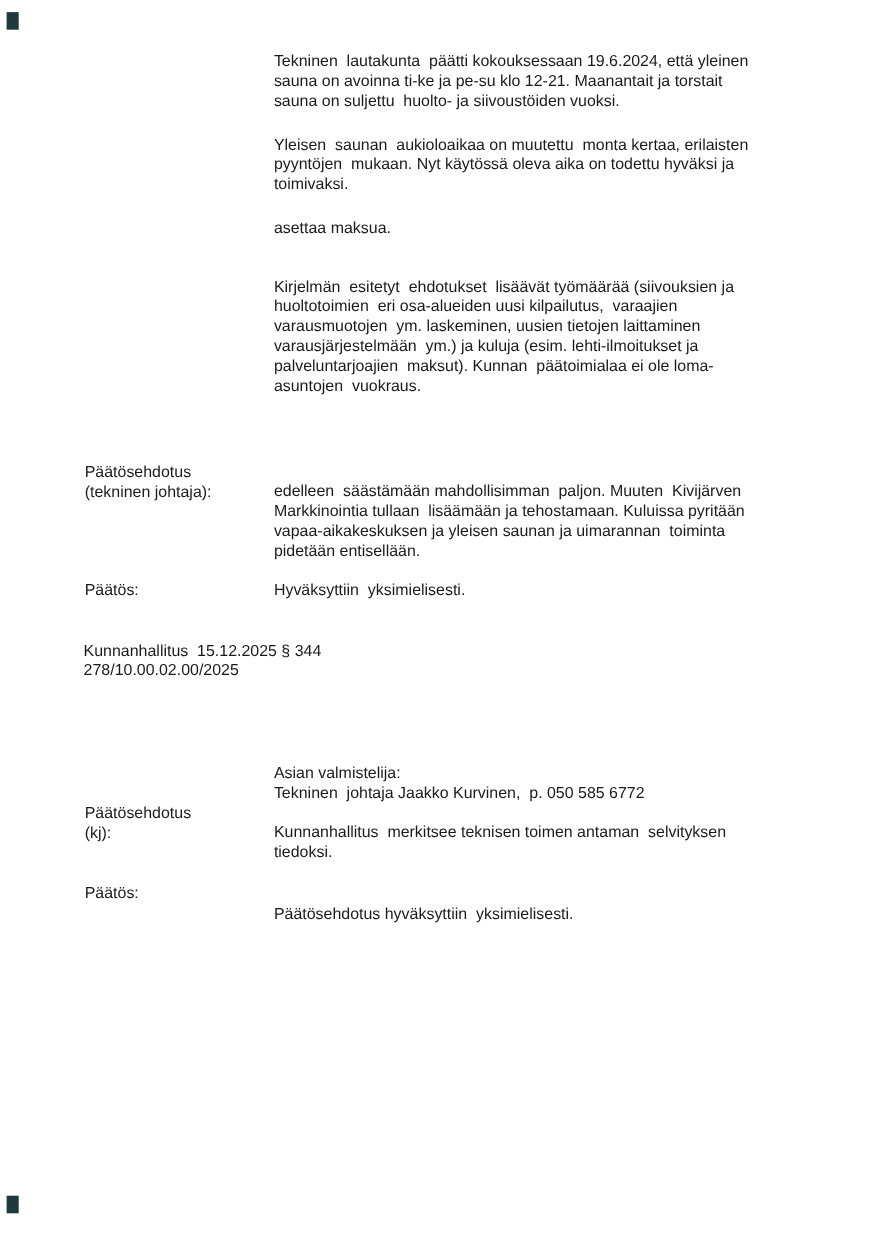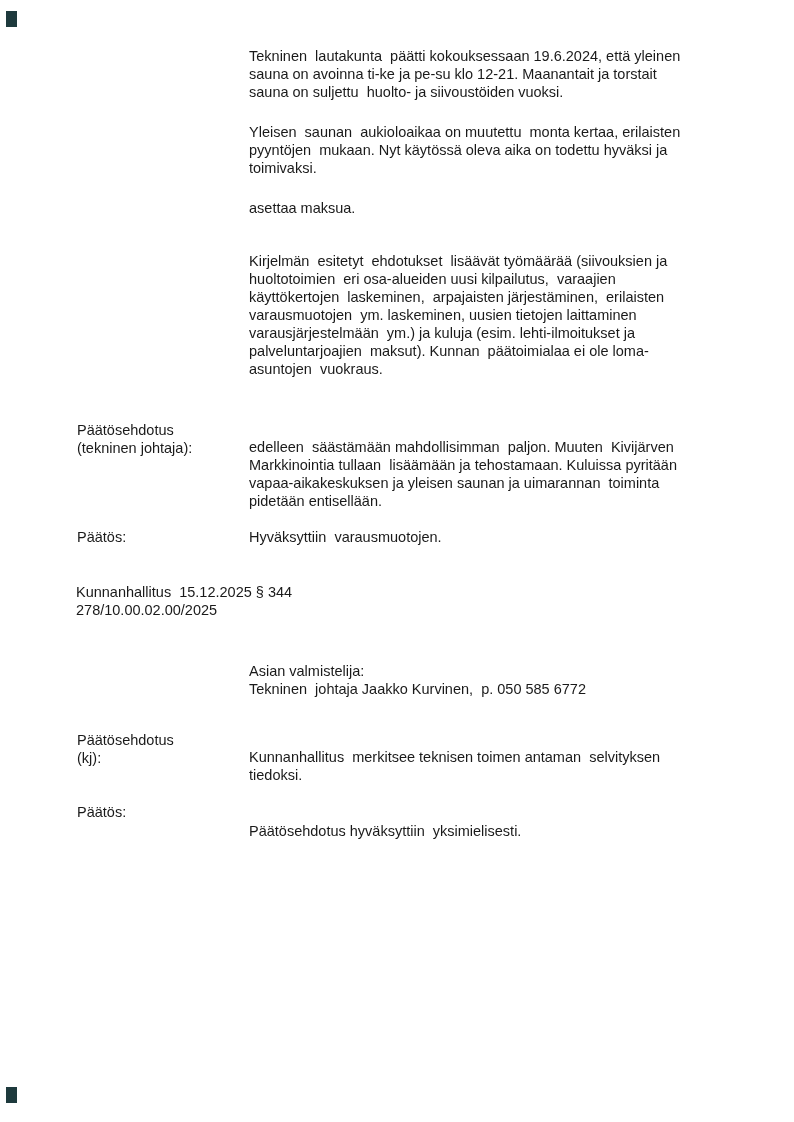--- a/index.html
+++ b/index.html
@@ -45,47 +45,46 @@
   <div class="line">toimivaksi.</div>
 </div>
 
 <div class="abs body-col" style="top:199px">
   <div class="line">asettaa maksua.</div>
 </div>
 
 <div class="abs body-col" style="top:252px">
   <div class="line">Kirjelmän  esitetyt  ehdotukset  lisäävät työmäärää (siivouksien ja</div>
   <div class="line">huoltotoimien  eri osa-alueiden uusi kilpailutus,  varaajien</div>
-  <div class="line">käyttökertojen  laskeminen,  arpajaisten järjestäminen,  erilaisten</div>
   <div class="line">varausmuotojen  ym. laskeminen, uusien tietojen laittaminen</div>
   <div class="line">varausjärjestelmään  ym.) ja kuluja (esim. lehti-ilmoitukset ja</div>
   <div class="line">palveluntarjoajien  maksut). Kunnan  päätoimialaa ei ole loma-</div>
   <div class="line">asuntojen  vuokraus.</div>
 </div>
 
 <div class="abs label-col" style="top:421px">
   <div class="line">Päätösehdotus</div>
   <div class="line">(tekninen johtaja):</div>
 </div>
 <div class="abs body-col" style="top:438px">
   <div class="line">edelleen  säästämään mahdollisimman  paljon. Muuten  Kivijärven</div>
   <div class="line">Markkinointia tullaan  lisäämään ja tehostamaan. Kuluissa pyritään</div>
   <div class="line">vapaa-aikakeskuksen ja yleisen saunan ja uimarannan  toiminta</div>
   <div class="line">pidetään entisellään.</div>
 </div>
 
 <div class="abs label-col line" style="top:528px">Päätös:</div>
-<div class="abs body-col line" style="top:528px">Hyväksyttiin  varausmuotojen.</div>
+<div class="abs body-col line" style="top:528px">Hyväksyttiin  yksimielisesti.</div>
 
 <div class="abs" style="top:583px; left:76px; width:400px">
   <div class="line">Kunnanhallitus  15.12.2025 § 344</div>
   <div class="line">278/10.00.02.00/2025</div>
 </div>
 
-<div class="abs body-col" style="top:662px">
+<div class="abs body-col" style="top:694px">
   <div class="line">Asian valmistelija:</div>
   <div class="line">Tekninen  johtaja Jaakko Kurvinen,  p. 050 585 6772</div>
 </div>
 
 <div class="abs label-col" style="top:731px">
   <div class="line">Päätösehdotus</div>
   <div class="line">(kj):</div>
 </div>
 <div class="abs body-col" style="top:748px">
   <div class="line">Kunnanhallitus  merkitsee teknisen toimen antaman  selvityksen</div>

